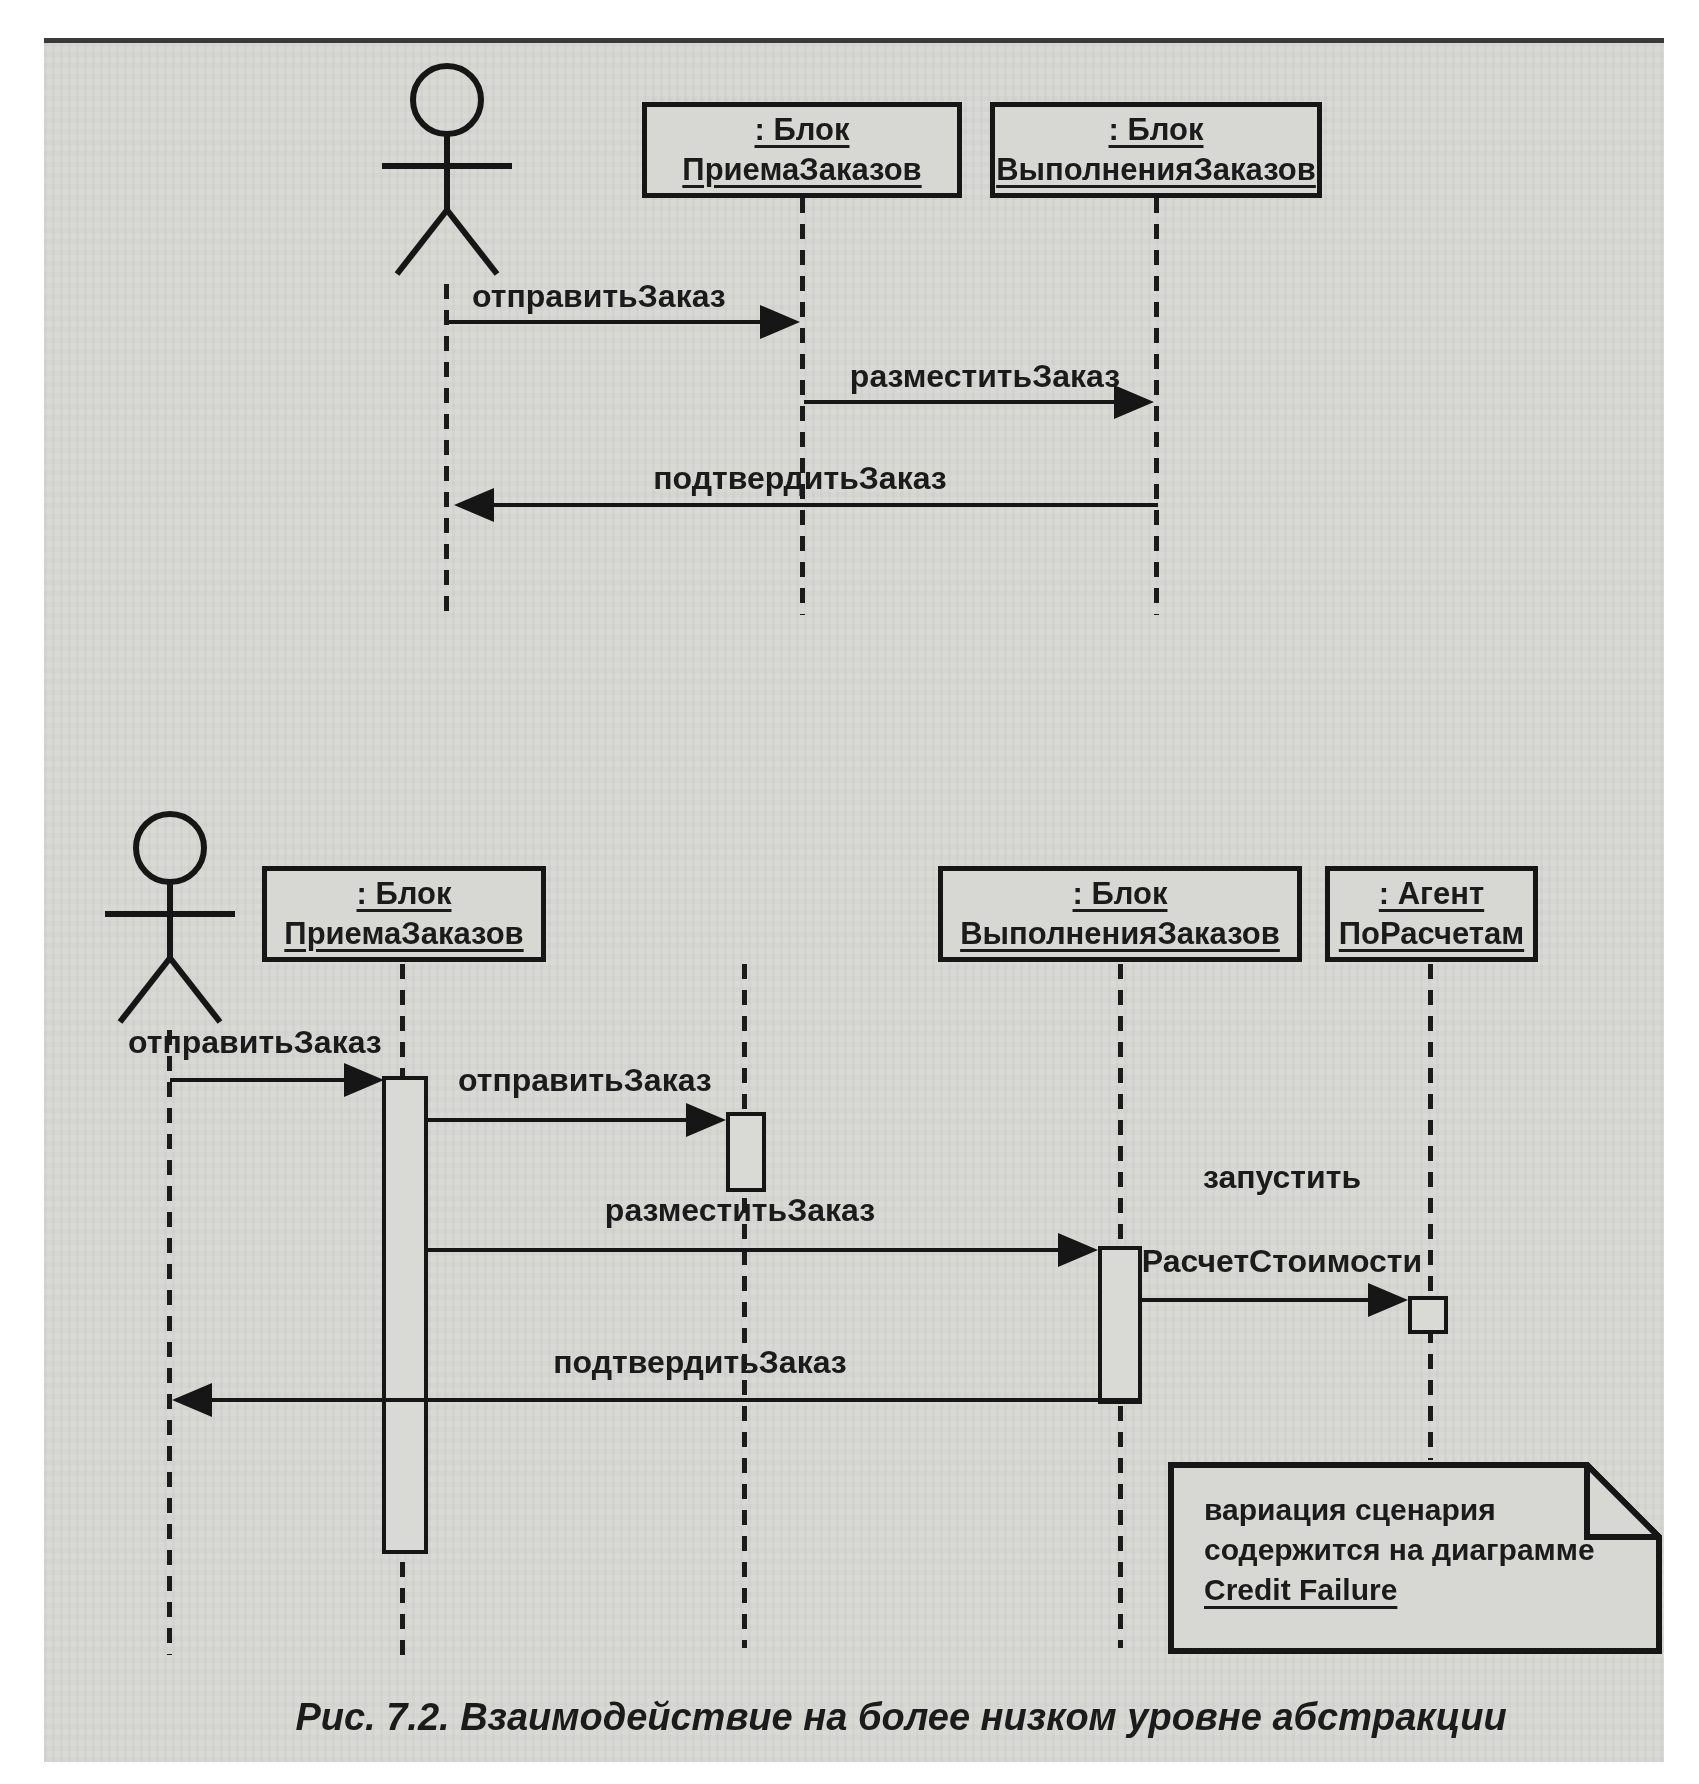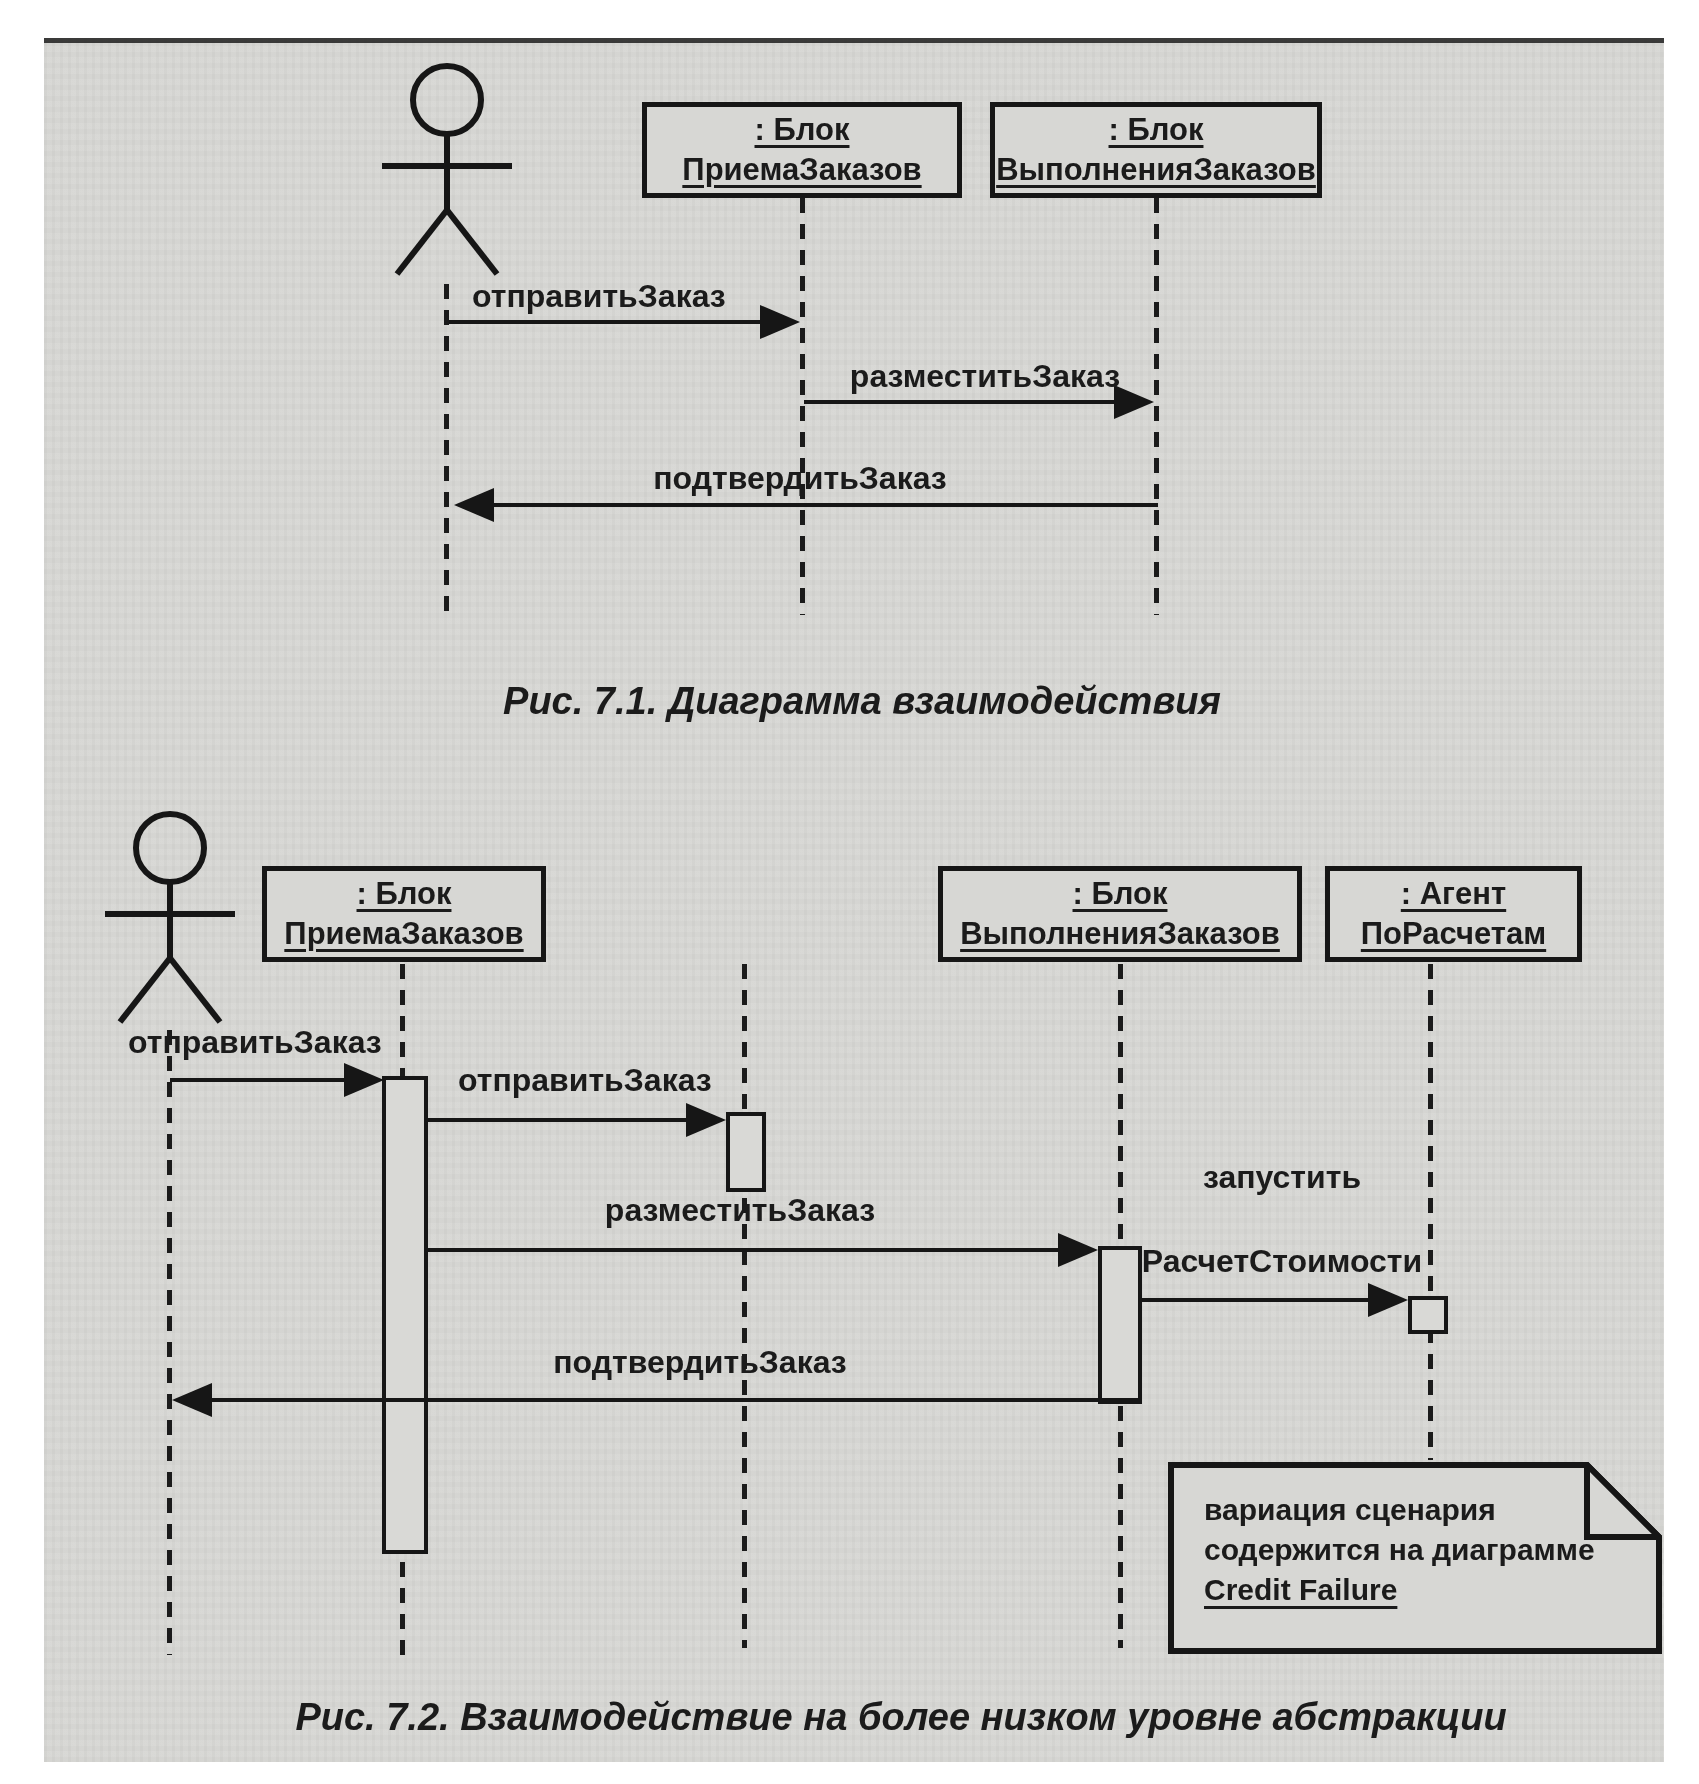--- a/index.html
+++ b/index.html
@@ -66,21 +66,20 @@
   <div class="head-r" style="left:760px;top:305px;"></div>
 
   <div class="msg-label centered" style="left:985px;top:358px;">разместитьЗаказ</div>
   <div class="mline" style="left:804px;top:400px;width:310px;"></div>
   <div class="head-r" style="left:1114px;top:385px;"></div>
 
   <div class="msg-label centered" style="left:800px;top:460px;">подтвердитьЗаказ</div>
   <div class="mline" style="left:494px;top:503px;width:664px;"></div>
   <div class="head-l" style="left:454px;top:488px;"></div>
 
-  <div class="caption centered" style="left:862px;top:680px;">Рис. 7.1. Диаграмма взаимодействия</div>
 
   <svg class="actor" style="left:95px;top:808px;" width="150" height="220" viewBox="0 0 150 220">
     <circle cx="75" cy="40" r="34" fill="none" stroke="#161616" stroke-width="6"></circle>
     <line x1="75" y1="74" x2="75" y2="150" stroke="#161616" stroke-width="6"></line>
     <line x1="10" y1="106" x2="140" y2="106" stroke="#161616" stroke-width="6"></line>
     <line x1="75" y1="150" x2="25" y2="214" stroke="#161616" stroke-width="6"></line>
     <line x1="75" y1="150" x2="125" y2="214" stroke="#161616" stroke-width="6"></line>
   </svg>
 
   <div class="lifeline" style="left:167px;top:1030px;height:625px;"></div>
@@ -90,21 +89,21 @@
   <div class="lifeline" style="left:1428px;top:964px;height:496px;"></div>
 
   <div class="objbox" style="left:262px;top:866px;width:284px;height:96px;">
     <span>: Блок</span>
     <span>ПриемаЗаказов</span>
   </div>
   <div class="objbox" style="left:938px;top:866px;width:364px;height:96px;">
     <span>: Блок</span>
     <span>ВыполненияЗаказов</span>
   </div>
-  <div class="objbox" style="left:1325px;top:866px;width:257px;height:96px;">
+  <div class="objbox" style="left:1325px;top:866px;width:213px;height:96px;">
     <span>: Агент</span>
     <span>ПоРасчетам</span>
   </div>
 
   <div class="activation" style="left:382px;top:1076px;width:46px;height:478px;"></div>
   <div class="activation" style="left:726px;top:1112px;width:40px;height:80px;"></div>
   <div class="activation" style="left:1098px;top:1246px;width:44px;height:158px;"></div>
   <div class="activation" style="left:1408px;top:1296px;width:40px;height:38px;"></div>
 
   <div class="msg-label" style="left:128px;top:1024px;">отправитьЗаказ</div>

